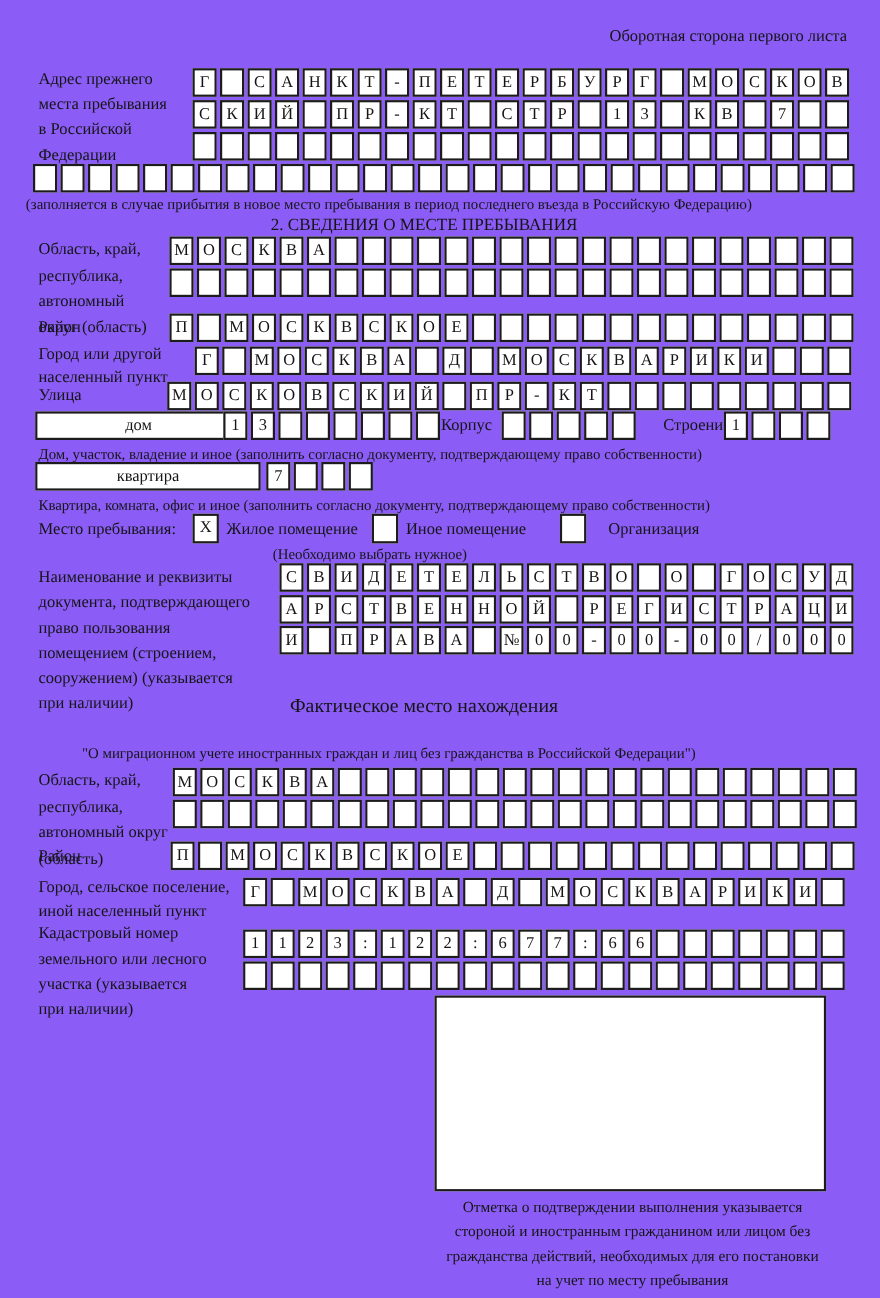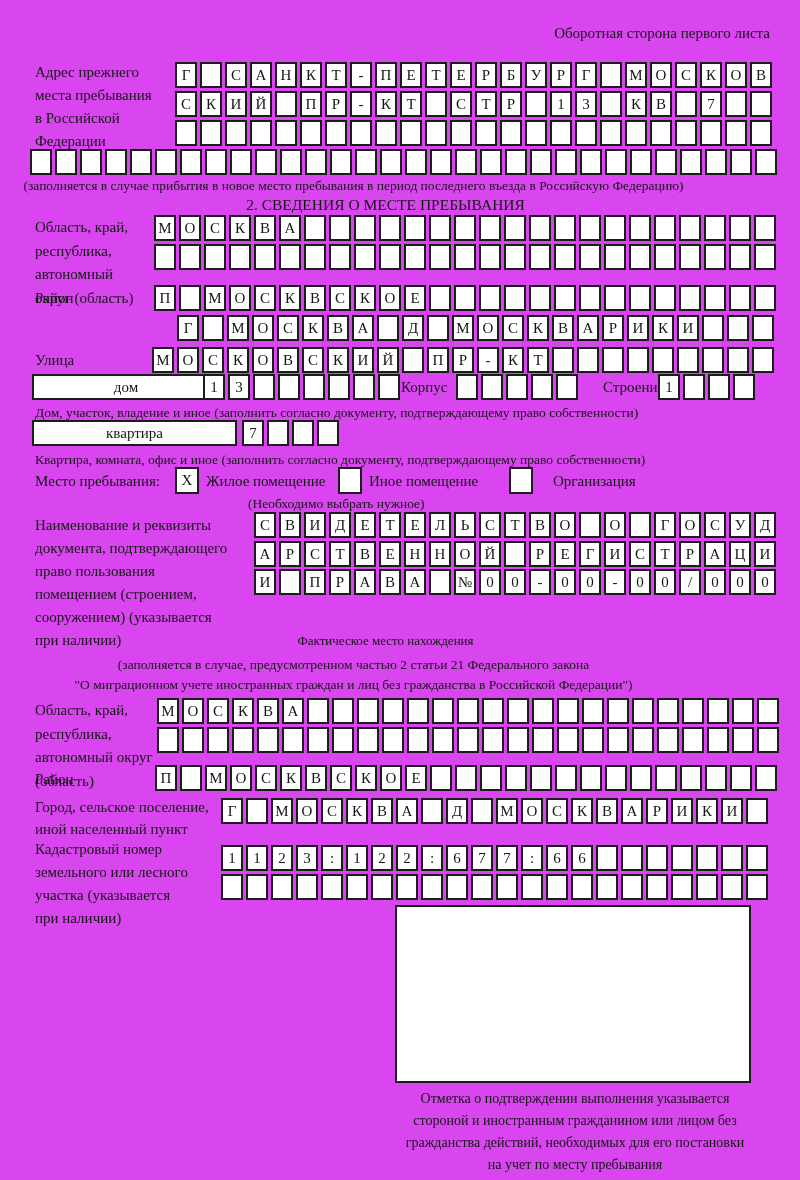--- a/index.html
+++ b/index.html
@@ -1,17 +1,17 @@
 <!DOCTYPE html>
 <html><head>
 <meta charset="utf-8">
 <style>
   html,body{margin:0;padding:0;background:#ffffff;}
   #page{
-    position:relative;width:800px;height:1180px;background:#d946ef;
+    position:relative;width:800px;height:1180px;background:#8b5cf6;
     font-family:"Liberation Serif","DejaVu Serif",serif;color:#151515;
     overflow:hidden;
   }
   .abs{position:absolute;}
   .lbl{font-size:15px;line-height:22px;}
   .ml{white-space:pre-line;}
   .note{font-size:13.5px;line-height:18px;}
   .center{text-align:center;width:707px;left:0;}
   .bold{font-weight:normal;padding-left:32px;}
   .boxrow{display:flex;gap:3px;}
@@ -238,20 +238,22 @@
       <div class="cell"></div>
       <div class="cell"></div>
       <div class="cell"></div>
       <div class="cell"></div>
       <div class="cell"></div>
       <div class="cell"></div>
       <div class="cell"></div>
       <div class="cell"></div>
     </div>
 
+  <div class="abs lbl ml" style="top:312px;left:35px;line-height:21px;">Город или другой
+населенный пункт</div>
   <div class="abs boxrow" style="top:315px;left:177px;">
       <div class="cell">Г</div>
       <div class="cell"></div>
       <div class="cell">М</div>
       <div class="cell">О</div>
       <div class="cell">С</div>
       <div class="cell">К</div>
       <div class="cell">В</div>
       <div class="cell">А</div>
       <div class="cell"></div>
@@ -416,22 +418,21 @@
       <div class="cell">0</div>
       <div class="cell">-</div>
       <div class="cell">0</div>
       <div class="cell">0</div>
       <div class="cell">/</div>
       <div class="cell">0</div>
       <div class="cell">0</div>
       <div class="cell">0</div>
     </div>
 
-  <div class="abs lbl bold center" style="top:630px;font-size:13px;">Фактическое место нахождения</div>
-  <div class="abs note center" style="top:656px;">(заполняется в случае, предусмотренном частью 2 статьи 21 Федерального закона</div>
+  <div class="abs lbl bold center" style="top:630px;font-size:18px;">Фактическое место нахождения</div>
   <div class="abs note center" style="top:676px;">"О миграционном учете иностранных граждан и лиц без гражданства в Российской Федерации")</div>
 
   <div class="abs lbl ml" style="top:699px;left:35px;line-height:23.5px;">Область, край,
 республика,
 автономный округ
 (область)</div>
   <div class="abs boxrow" style="top:698px;left:157px;">
       <div class="cell">М</div>
       <div class="cell">О</div>
       <div class="cell">С</div>

